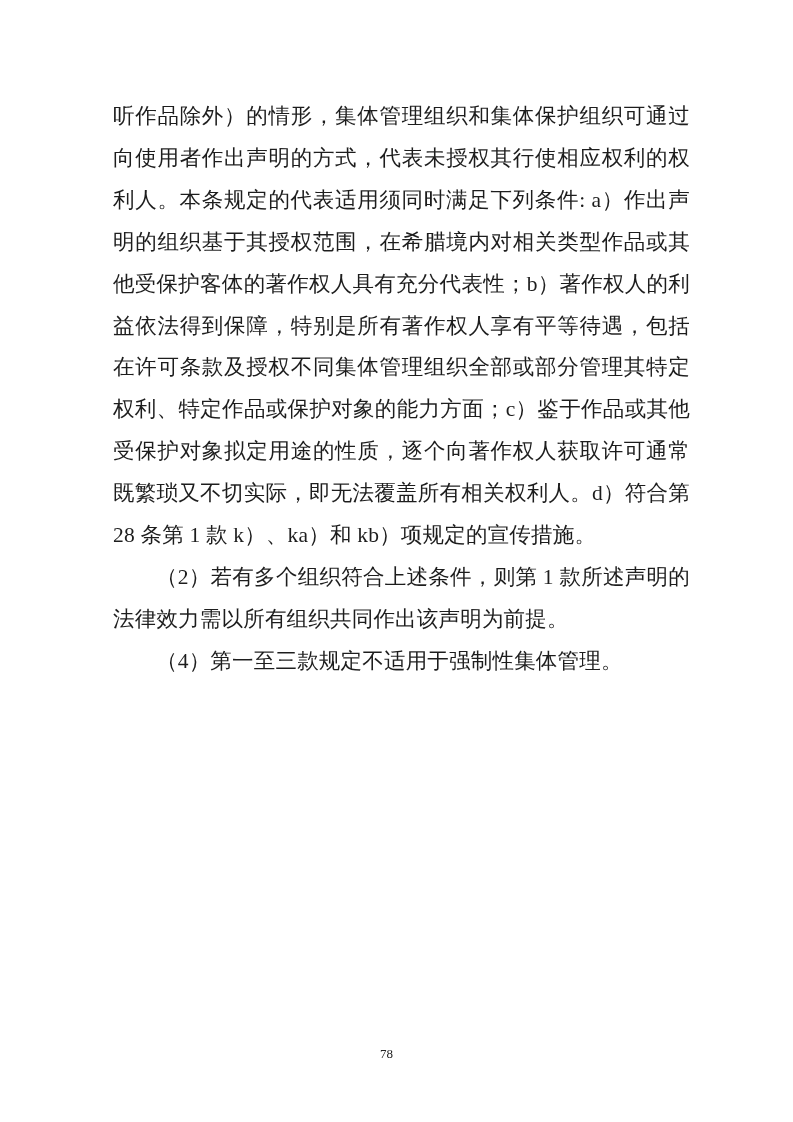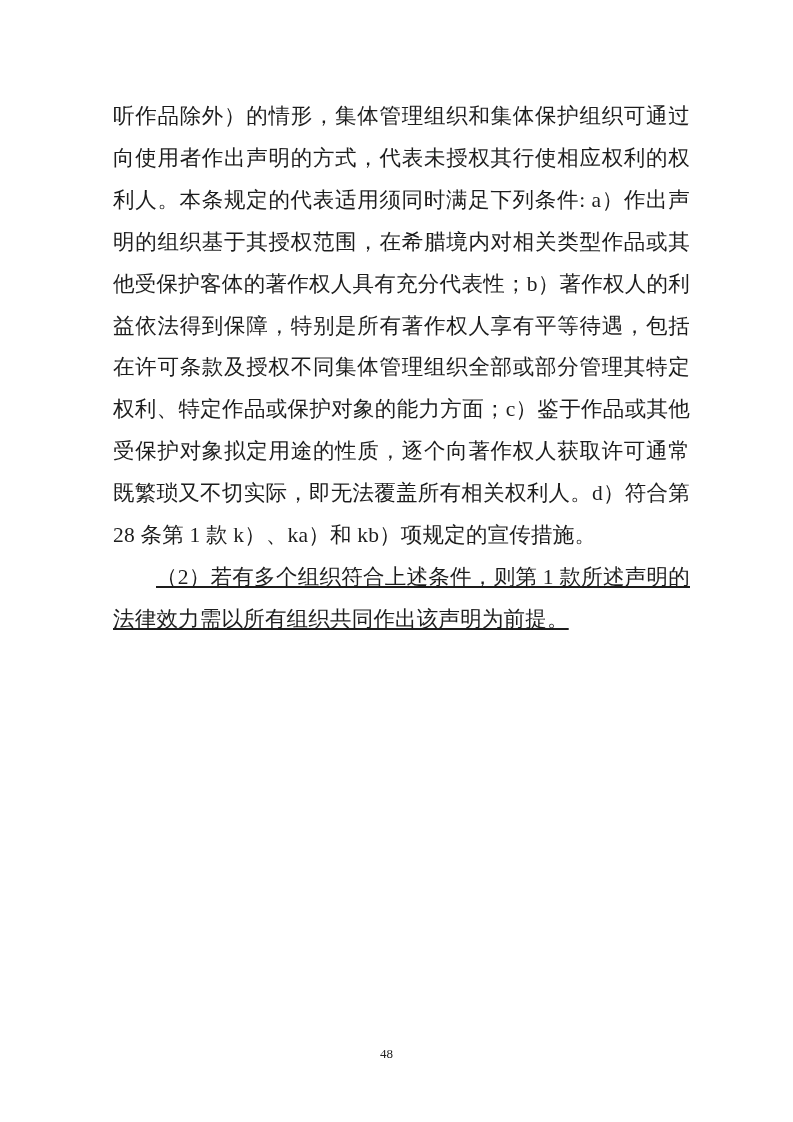--- a/index.html
+++ b/index.html
@@ -26,21 +26,20 @@
     margin: 0;
     padding: 0;
     font-size: 21.5px;
     line-height: 41.9px;
     text-align: justify;
     text-justify: inter-ideograph;
     letter-spacing: 0.2px;
   }
   .para.indent {
     text-indent: 2em;
-    text-decoration: underline;
   }
   .footer {
     position: absolute;
     top: 1044px;
     left: 0;
     width: 100%;
     text-align: center;
     transform: translateX(19px);
   }
   .page-number {
@@ -49,17 +48,18 @@
     font-family: "Liberation Serif", "DejaVu Serif", serif;
   }
 </style>
 </head>
 <body>
 
 <div class="page">
   <div class="doc-body">
       <p class="para">听作品除外）的情形，集体管理组织和集体保护组织可通过向使用者作出声明的方式，代表未授权其行使相应权利的权利人。本条规定的代表适用须同时满足下列条件: a）作出声明的组织基于其授权范围，在希腊境内对相关类型作品或其他受保护客体的著作权人具有充分代表性；b）著作权人的利益依法得到保障，特别是所有著作权人享有平等待遇，包括在许可条款及授权不同集体管理组织全部或部分管理其特定权利、特定作品或保护对象的能力方面；c）鉴于作品或其他受保护对象拟定用途的性质，逐个向著作权人获取许可通常既繁琐又不切实际，即无法覆盖所有相关权利人。d）符合第 28 条第 1 款 k）、ka）和 kb）项规定的宣传措施。</p>
       <p class="para indent">（2）若有多个组织符合上述条件，则第 1 款所述声明的法律效力需以所有组织共同作出该声明为前提。</p>
+      <p class="para indent">（4）第一至三款规定不适用于强制性集体管理。</p>
     </div>
   <div class="footer">
-    <span class="page-number">48</span>
+    <span class="page-number">78</span>
   </div>
 </div>
 
 </body></html>

